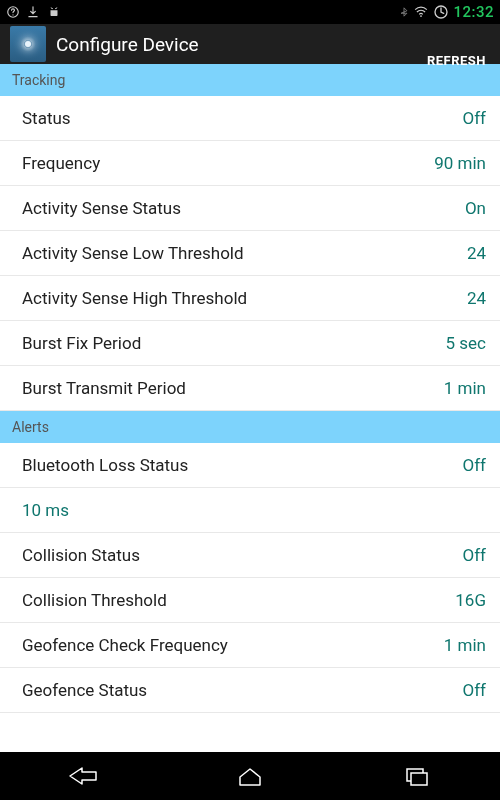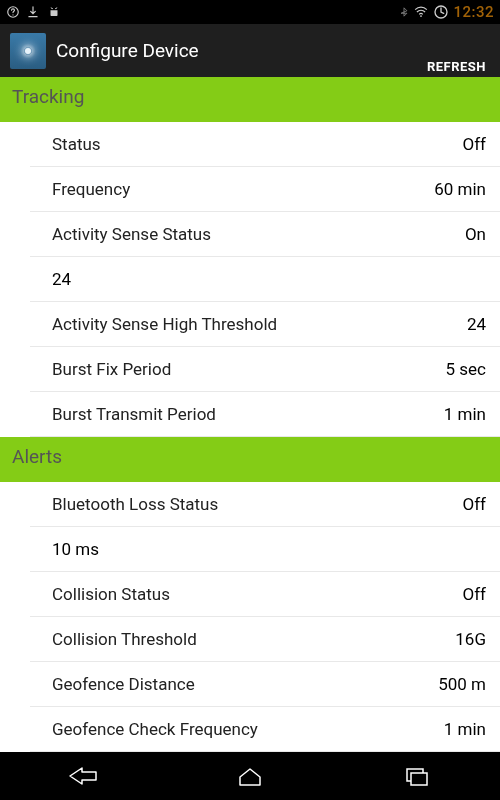--- a/index.html
+++ b/index.html
@@ -22,27 +22,27 @@
       font-size: 14px;
     }
     .status-left, .status-right {
       display: flex;
       align-items: center;
       gap: 6px;
     }
     .status-right { gap: 4px; }
     .status-icon { display: inline-flex; }
     .clock {
-      color: #a16207;
+      color: #22c55e;
       font-weight: 500;
       font-size: 15px;
       letter-spacing: 0.5px;
     }
     .action-bar {
-      height: 53px;
+      height: 40px;
       background: #1f1f1f;
       display: flex;
       align-items: center;
       padding: 0 10px;
       gap: 10px;
     }
     .app-icon {
       width: 36px;
       height: 36px;
       background: linear-gradient(180deg, #3a7aa8, #2a5d82);
@@ -90,37 +90,36 @@
       cursor: pointer;
       margin-top: 32px;
     }
     .content {
       height: calc(800px - 24px - 52px - 48px);
       overflow-y: auto;
       background: #fff;
     }
     .content::-webkit-scrollbar { width: 0; }
     .section-header {
-      background: #84cc16;
+      background: #7dd3fc;
       color: #555;
-      font-size: 19px;
-      padding: 8px 12px 14px 12px;
+      font-size: 14px;
+      padding: 8px 12px 8px 12px;
     }
     .setting-row {
       display: flex;
       justify-content: space-between;
       align-items: center;
       padding: 12px 14px 12px 22px;
       border-bottom: 1px solid #e8e8e8;
       font-size: 17px;
       cursor: pointer;
-      margin-left: 30px;
     }
     .setting-label { color: #222; }
-    .setting-value { color: #000000; }
+    .setting-value { color: #0f766e; }
     .nav-bar {
       position: absolute;
       bottom: 0; left: 0; right: 0;
       height: 48px;
       background: #000;
       display: flex;
       justify-content: space-around;
       align-items: center;
     }
     .nav-btn {
@@ -192,27 +191,28 @@
 <div class="content">
 
   <div class="section-header">Tracking</div>
 
   <div class="setting-row">
     <span class="setting-label">Status</span>
     <span class="setting-value">Off</span>
   </div>
   <div class="setting-row">
     <span class="setting-label">Frequency</span>
-    <span class="setting-value">60 min</span>
+    <span class="setting-value">90 min</span>
   </div>
   <div class="setting-row">
     <span class="setting-label">Activity Sense Status</span>
     <span class="setting-value">On</span>
   </div>
   <div class="setting-row">
+    <span class="setting-label">Activity Sense Low Threshold</span>
     <span class="setting-value">24</span>
   </div>
   <div class="setting-row">
     <span class="setting-label">Activity Sense High Threshold</span>
     <span class="setting-value">24</span>
   </div>
   <div class="setting-row">
     <span class="setting-label">Burst Fix Period</span>
     <span class="setting-value">5 sec</span>
   </div>
@@ -230,24 +230,20 @@
   <div class="setting-row">
     <span class="setting-value">10 ms</span>
   </div>
   <div class="setting-row">
     <span class="setting-label">Collision Status</span>
     <span class="setting-value">Off</span>
   </div>
   <div class="setting-row">
     <span class="setting-label">Collision Threshold</span>
     <span class="setting-value">16G</span>
-  </div>
-  <div class="setting-row">
-    <span class="setting-label">Geofence Distance</span>
-    <span class="setting-value">500 m</span>
   </div>
   <div class="setting-row">
     <span class="setting-label">Geofence Check Frequency</span>
     <span class="setting-value">1 min</span>
   </div>
   <div class="setting-row">
     <span class="setting-label">Geofence Status</span>
     <span class="setting-value">Off</span>
   </div>
 

